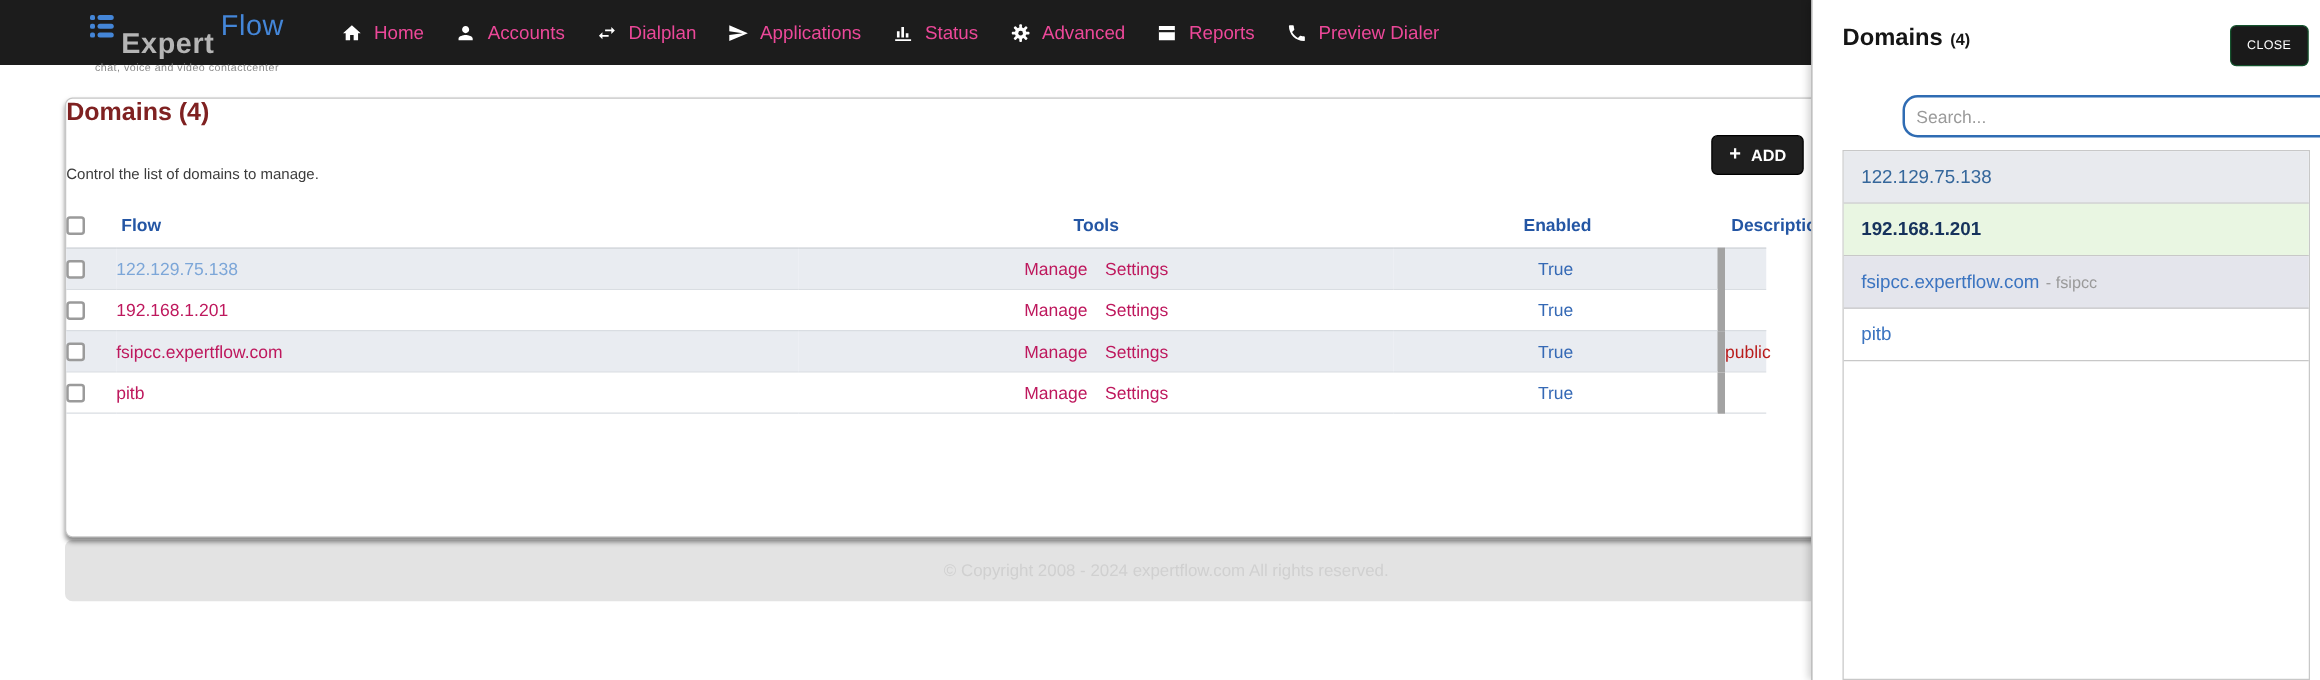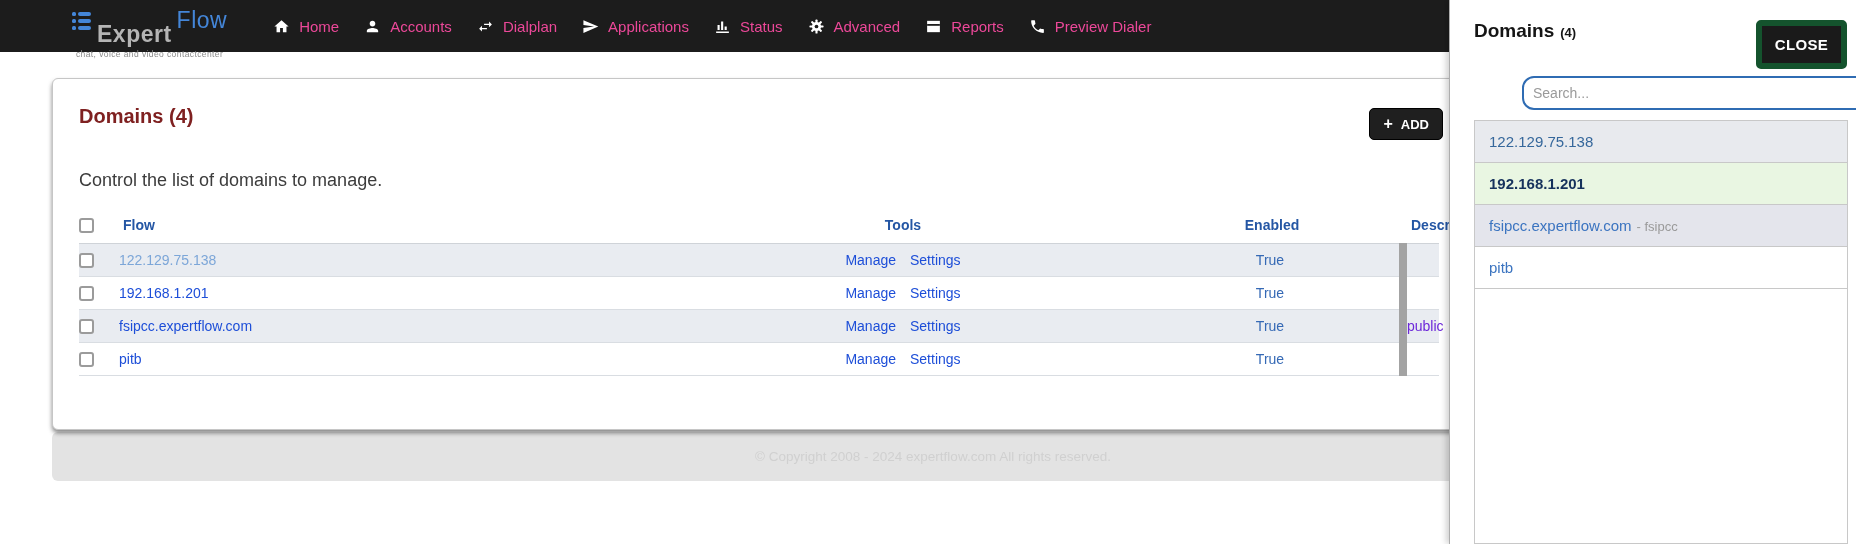--- a/index.html
+++ b/index.html
@@ -23,24 +23,24 @@
 
   .menu { display:flex; align-items:center; margin-left:46px; gap:25px; }
   .menu-item { display:flex; align-items:center; gap:9px; color:#ec4899; font-size:15px; cursor:pointer; white-space:nowrap; }
   .menu-item svg { width:17px; height:17px; fill:#ffffff; }
 
   
   .card {
     position:absolute; left:52px; top:78px; width:1412px; height:352px;
     background:#fff; border:1px solid #c6c6c6; border-radius:6px;
     box-shadow:0 3px 4px rgba(40,40,40,0.55);
-    padding:26px; z-index:1;
+    z-index:1;
   }
   .card-heading { margin:0; font-size:20px; font-weight:bold; color:#7f2121; }
-  .card-subtitle { margin-top:42px; font-size:18px; color:#3c3c3c; }
+  .card-subtitle { margin-top:30px; font-size:12px; color:#3c3c3c; }
 
   .add-btn {
     position:absolute; top:29px; right:20px; height:32px;
     background:#1f1f1f; color:#fff; border:1px solid #000; border-radius:5px;
     font-weight:bold; font-size:13px; display:flex; align-items:center; gap:8px;
     padding:0 13px; cursor:pointer; font-family:inherit;
   }
   .add-plus { font-size:16px; font-weight:bold; line-height:1; }
 
   table.domains { border-collapse:collapse; table-layout:fixed; width:1360px; margin-top:16px; }
@@ -51,22 +51,22 @@
   table.domains th.c-center { text-align:center; }
   table.domains th.h-name { padding-left:4px; }
   table.domains th.h-desc { padding-left:8px; }
   table.domains td { height:33px; font-size:14px; padding:0; white-space:nowrap; }
   tr.row { border-bottom:1px solid #d9dde2; }
   tr.row.striped td { background:#e9ecf1; }
   td.cell-check, th.cell-check { padding-left:8px; }
   td.cell-name { padding-left:4px; }
   td.cell-tools { text-align:center; }
   td.cell-enabled { text-align:center; }
-  td.cell-desc { border-left:8px solid #a3a3a3; padding-left:8px; color:#6d28d9; font-size:13px;margin-top:48px; }
-  a.lnk { color:#1d4ed8; text-decoration:none; cursor:pointer; }
+  td.cell-desc { border-left:6px solid #a3a3a3; padding-left:8px; color:#b91c1c; font-size:13px;margin-top:48px; }
+  a.lnk { color:#be185d; text-decoration:none; cursor:pointer; }
   a.lnk-light { color:#7ca6d8; }
   .tools-gap { display:inline-block; width:14px; }
   input.row-check {
     appearance:none; -webkit-appearance:none; width:15px; height:15px;
     border:2px solid #9b9b9b; border-radius:3px; background:#fff; margin:0;
     vertical-align:middle; cursor:pointer;
   }
   .enabled-val { color:#3569b5; }
 
   
@@ -84,22 +84,22 @@
     box-shadow:-3px 0 6px rgba(0,0,0,0.18); z-index:50;
   }
   .panel-header {
     position:absolute; left:24px; right:9px; top:20px;
     display:flex; align-items:flex-start; justify-content:space-between;
   }
   .panel-title-wrap { display:flex; align-items:baseline; gap:6px; }
   .panel-title { font-size:19px; font-weight:bold; color:#151515; }
   .panel-count { font-size:13px; font-weight:bold; color:#151515; }
   .close-btn {
-    background:#1a1a1a; color:#fff; border:6px solid #14532d; border-radius:5px;
-    font-size:15px; font-weight:bold; letter-spacing:0.3px; padding:10px 13px;
+    background:#1a1a1a; color:#fff; border:1px solid #14532d; border-radius:5px;
+    font-size:10px; font-weight:normal; letter-spacing:0.3px; padding:10px 13px;
     cursor:pointer; font-family:inherit;
   }
   .panel-search {
     position:absolute; left:24px; top:76px; width:374px; height:34px;
     border:2px solid #2f6cb3; border-radius:12px; padding:0 9px;
     font-size:14px; color:#555; outline:none; font-family:inherit;margin-left:48px;
   }
   .panel-search::placeholder { color:#9a9a9a; }
   .panel-list {
     position:absolute; left:24px; top:120px; width:374px; bottom:0;

